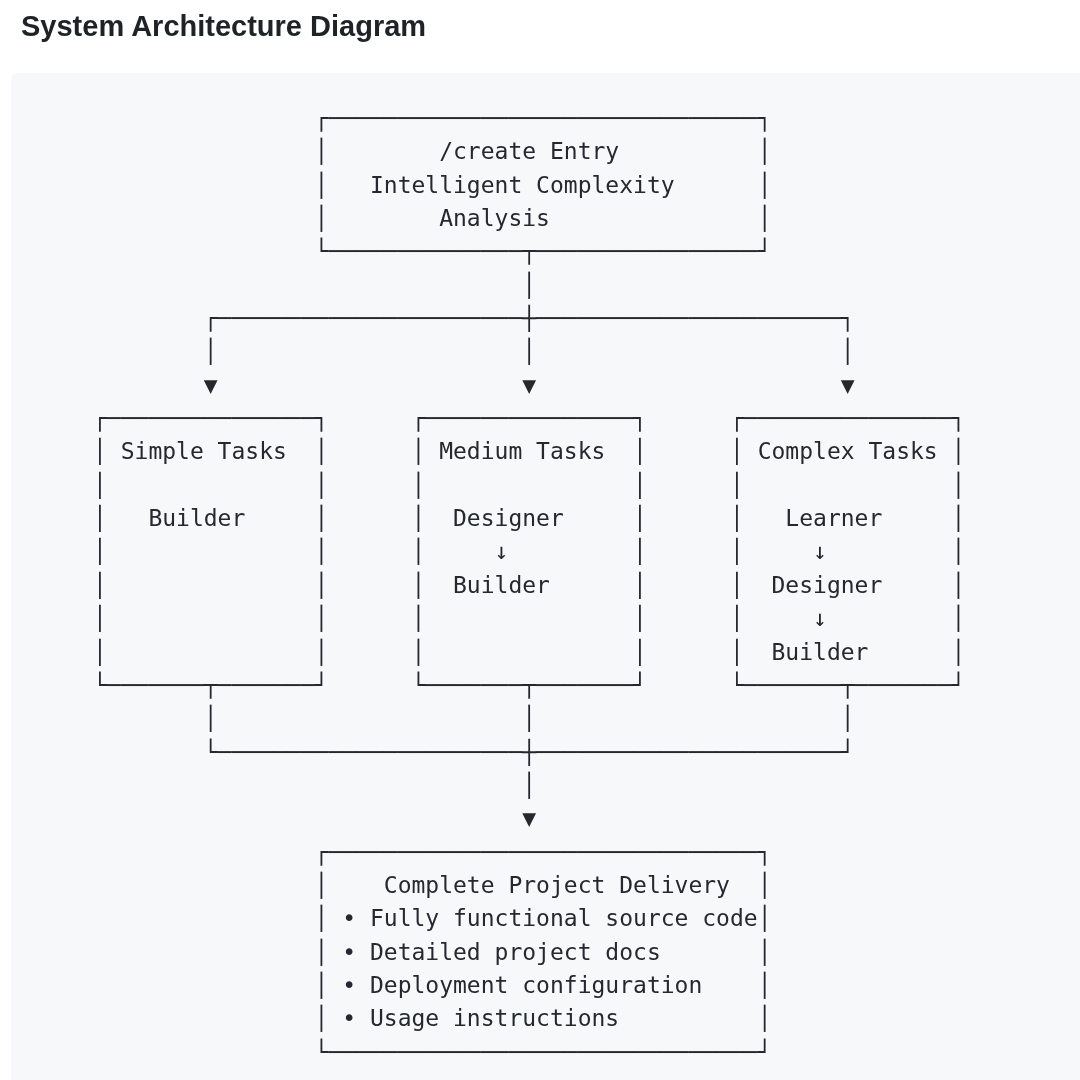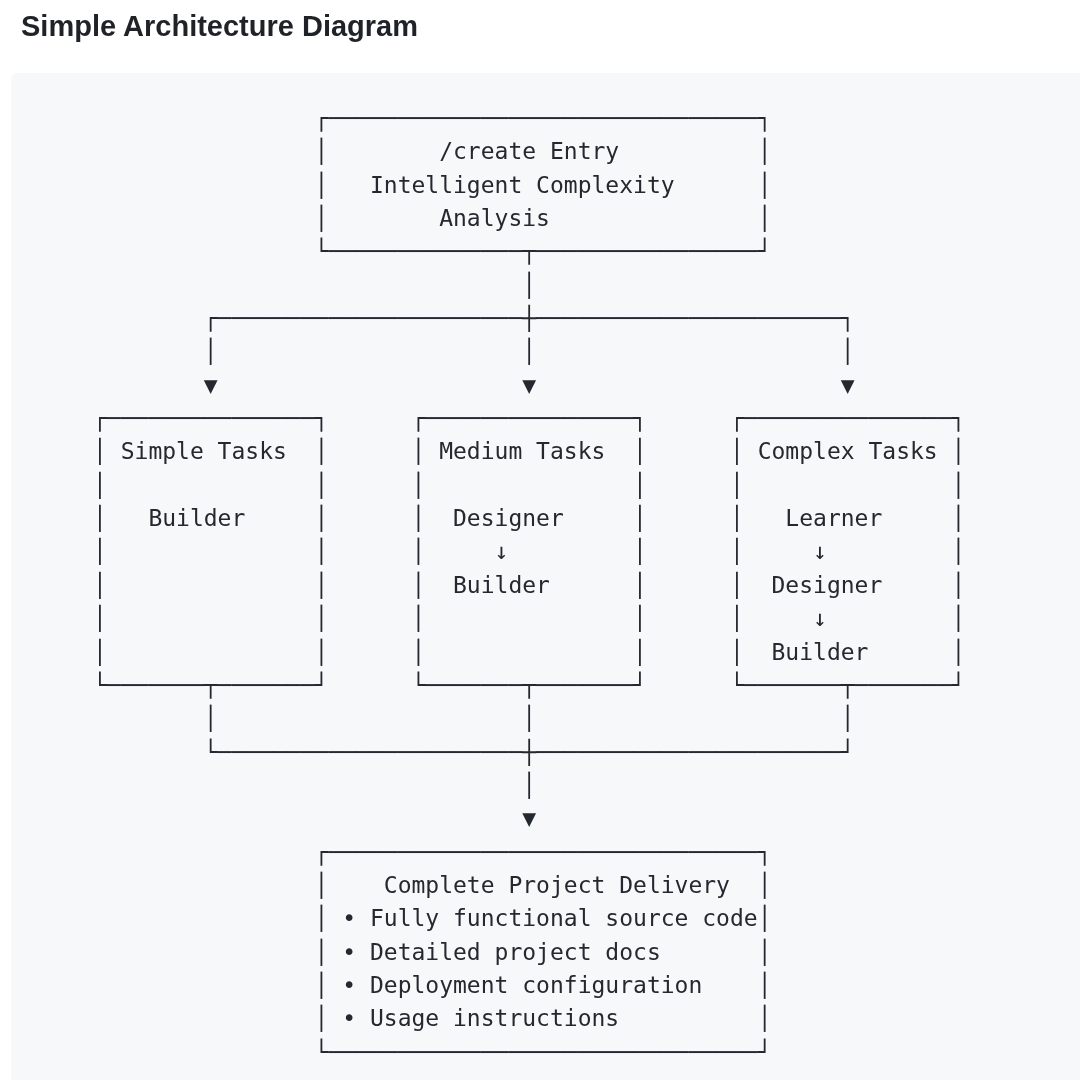--- a/index.html
+++ b/index.html
@@ -42,21 +42,21 @@
     font-size: 23px;
     line-height: 33.35px;
     color: #24292f;
     white-space: pre;
     letter-spacing: 0;
   }
 </style>
 </head>
 <body>
 
-<h1 class="page-title">Simple Architecture Diagram</h1>
+<h1 class="page-title">System Architecture Diagram</h1>
 
 <div class="diagram-panel">
   <pre class="ascii-art">                ┌───────────────────────────────┐              
                 │        /create Entry          │              
                 │   Intelligent Complexity      │              
                 │        Analysis               │              
                 └──────────────┬────────────────┘              
                                │                               
         ┌──────────────────────┼──────────────────────┐        
         │                      │                      │        

